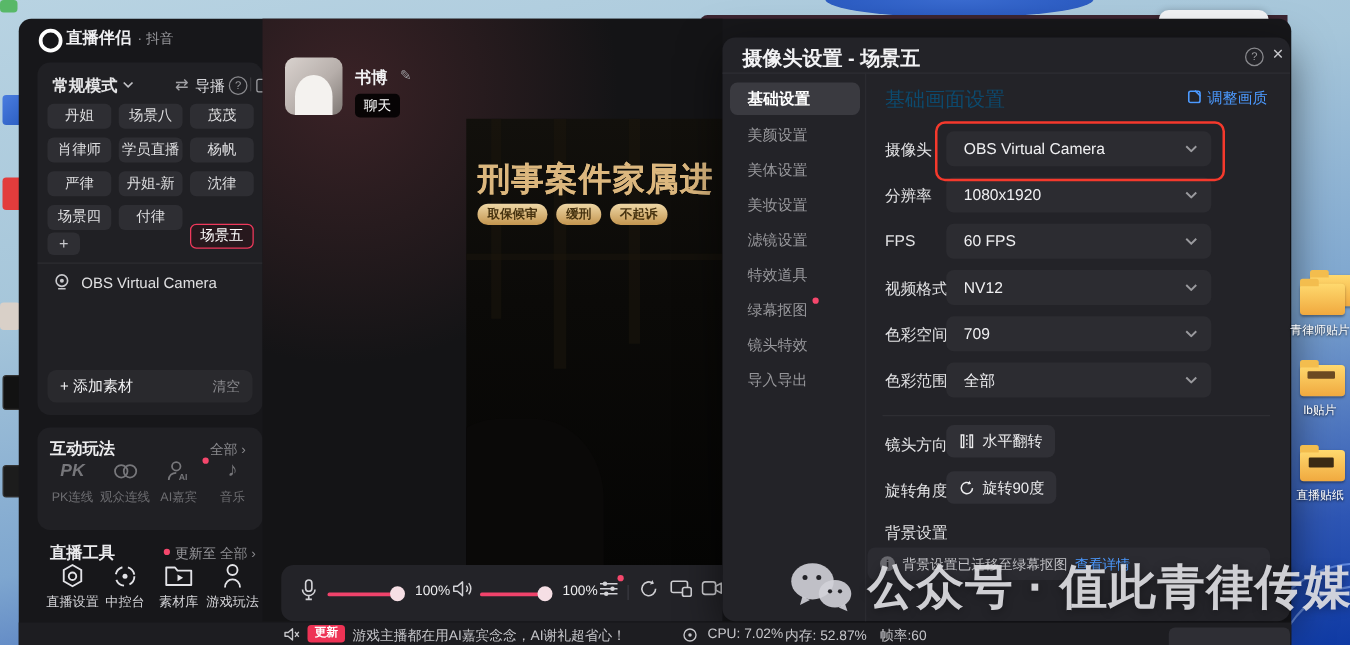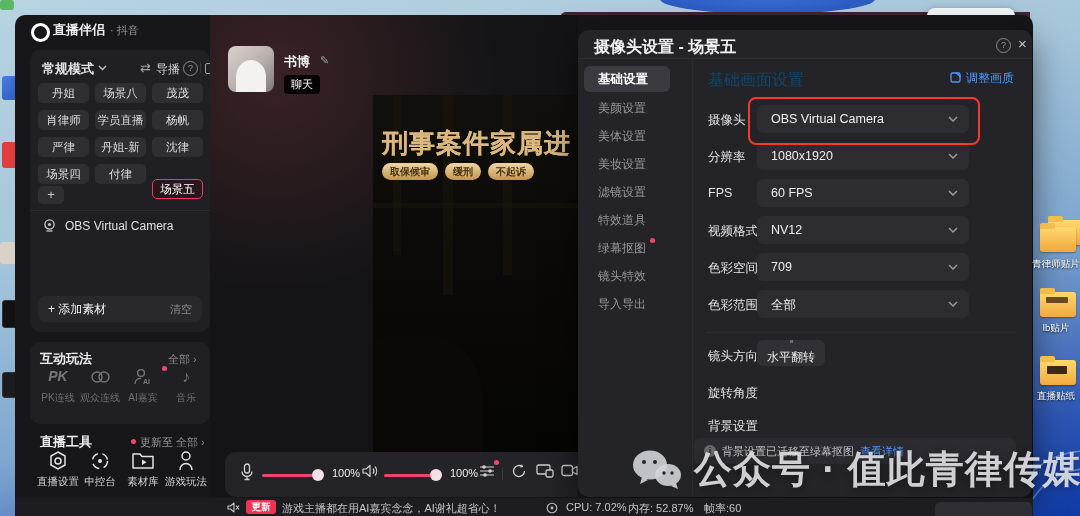--- a/index.html
+++ b/index.html
@@ -57,28 +57,28 @@
   .vol{top:467px;font-size:11px;color:#ececee;}
   .cdiv{left:502px;top:468px;width:1px;height:12px;background:#3a3a40;}
   
   #dialog{left:578px;top:30px;width:454px;height:467px;background:#232328;border-radius:10px;box-shadow:0 10px 34px rgba(0,0,0,.55);}
   .dlg-title{left:594px;top:37px;font-size:16px;font-weight:bold;color:#f2f2f4;}
   .qc{width:13px;height:13px;border:1px solid #8a8a8e;border-radius:50%;font-size:9px;line-height:13px;text-align:center;color:#9a9a9e;}
   .dlg-x{font-size:15px;color:#c8c8cc;}
   .hline{background:#2e2e33;height:1px;}
   .vline{background:#2b2b30;width:1px;}
   .dtab{left:598px;font-size:12px;color:#97979b;}
-  .dtab-active{left:584px;top:66px;width:86px;height:26px;background:#3a3a40;border-radius:6px;color:#fff;font-weight:bold;font-size:12.5px;line-height:26px;padding-left:14px;box-sizing:border-box;}
+  .dtab-active{left:584px;top:66px;width:104px;height:26px;background:#3a3a40;border-radius:6px;color:#fff;font-weight:bold;font-size:12.5px;line-height:26px;padding-left:14px;box-sizing:border-box;}
   .flabel{left:708px;font-size:12.5px;color:#e3e3e5;}
   .glabel{font-size:16px;color:#0c4a6e;}
   .dd{left:757px;width:212px;height:28px;background:#2c2c31;border-radius:6px;}
   .dd .val{position:absolute;left:14px;top:7px;font-size:12.5px;color:#f0f0f2;white-space:nowrap;}
   .dd svg{position:absolute;right:11px;top:11px;}
   .redbox{left:748px;top:97px;width:228px;height:44px;border:2px solid #f5392c;border-radius:8px;z-index:5;}
-  .obtn{left:757px;height:26px;background:#303036;border-radius:6px;display:flex;align-items:center;gap:6px;padding:0 10px;font-size:12px;color:#ededef;flex-direction:column;}
+  .obtn{left:757px;height:26px;background:#303036;border-radius:6px;display:flex;align-items:center;gap:6px;padding:0 10px;font-size:12px;color:#ededef;}
   .notice{left:694px;top:438px;width:322px;height:26px;background:#2b2b31;border-radius:6px;display:flex;align-items:center;gap:6px;padding:0 10px;box-sizing:border-box;}
   .notice .txt{font-size:11px;color:#c2c2c6;}
   .blue{color:#4c9aff;}
   .ico-i{width:12px;height:12px;border-radius:50%;background:#6a6a70;color:#232328;font-size:9px;font-weight:bold;text-align:center;line-height:12px;flex:none;}
   
   #watermark{left:630px;top:444px;display:flex;align-items:center;gap:10px;z-index:60;}
   #watermark .wtxt{font-size:38px;font-weight:bold;letter-spacing:1px;color:rgba(222,222,227,.92);text-shadow:0 2px 8px rgba(0,0,0,.35);white-space:nowrap;}
   
   #statusbar{left:15px;top:498px;width:1018px;height:18px;background:#1d1d21;}
   .st{font-size:11px;color:#c6c6ca;top:501px;}
@@ -359,20 +359,27 @@
 
   <div class="a flabel" style="top:348px">镜头方向</div>
   <div class="a obtn" style="top:340px">
     <svg width="13" height="12" viewBox="0 0 13 12">
         <path d="M2 1h2v10H2zM9 1h2v10H9z" stroke="#ededef" stroke-width="1.1" fill="none"></path>
         <path d="M6.5 1v10" stroke="#ededef" stroke-width="1" stroke-dasharray="1.6 1.6"></path>
       </svg>
     <span>水平翻转</span>
   </div>
   <div class="a flabel" style="top:385px">旋转角度</div>
+  <div class="a obtn" style="top:377px">
+    <svg width="13" height="13" viewBox="0 0 13 13">
+        <path d="M11 6.5A4.5 4.5 0 1 1 9.4 3" stroke="#ededef" stroke-width="1.2" fill="none"></path>
+        <path d="M8.6 0.6l1 2.6-2.7.4z" fill="#ededef"></path>
+      </svg>
+    <span>旋转90度</span>
+  </div>
   <div class="a flabel" style="top:418px">背景设置</div>
 
   <div class="a notice">
     <span class="ico-i">i</span>
     <span class="txt">背景设置已迁移至绿幕抠图</span>
     <span class="blue" style="font-size:11px">查看详情</span>
   </div>
 
   <div class="a" id="statusbar"></div>
   <svg class="a" style="left:227px;top:502px" width="13" height="11" viewBox="0 0 13 11">

